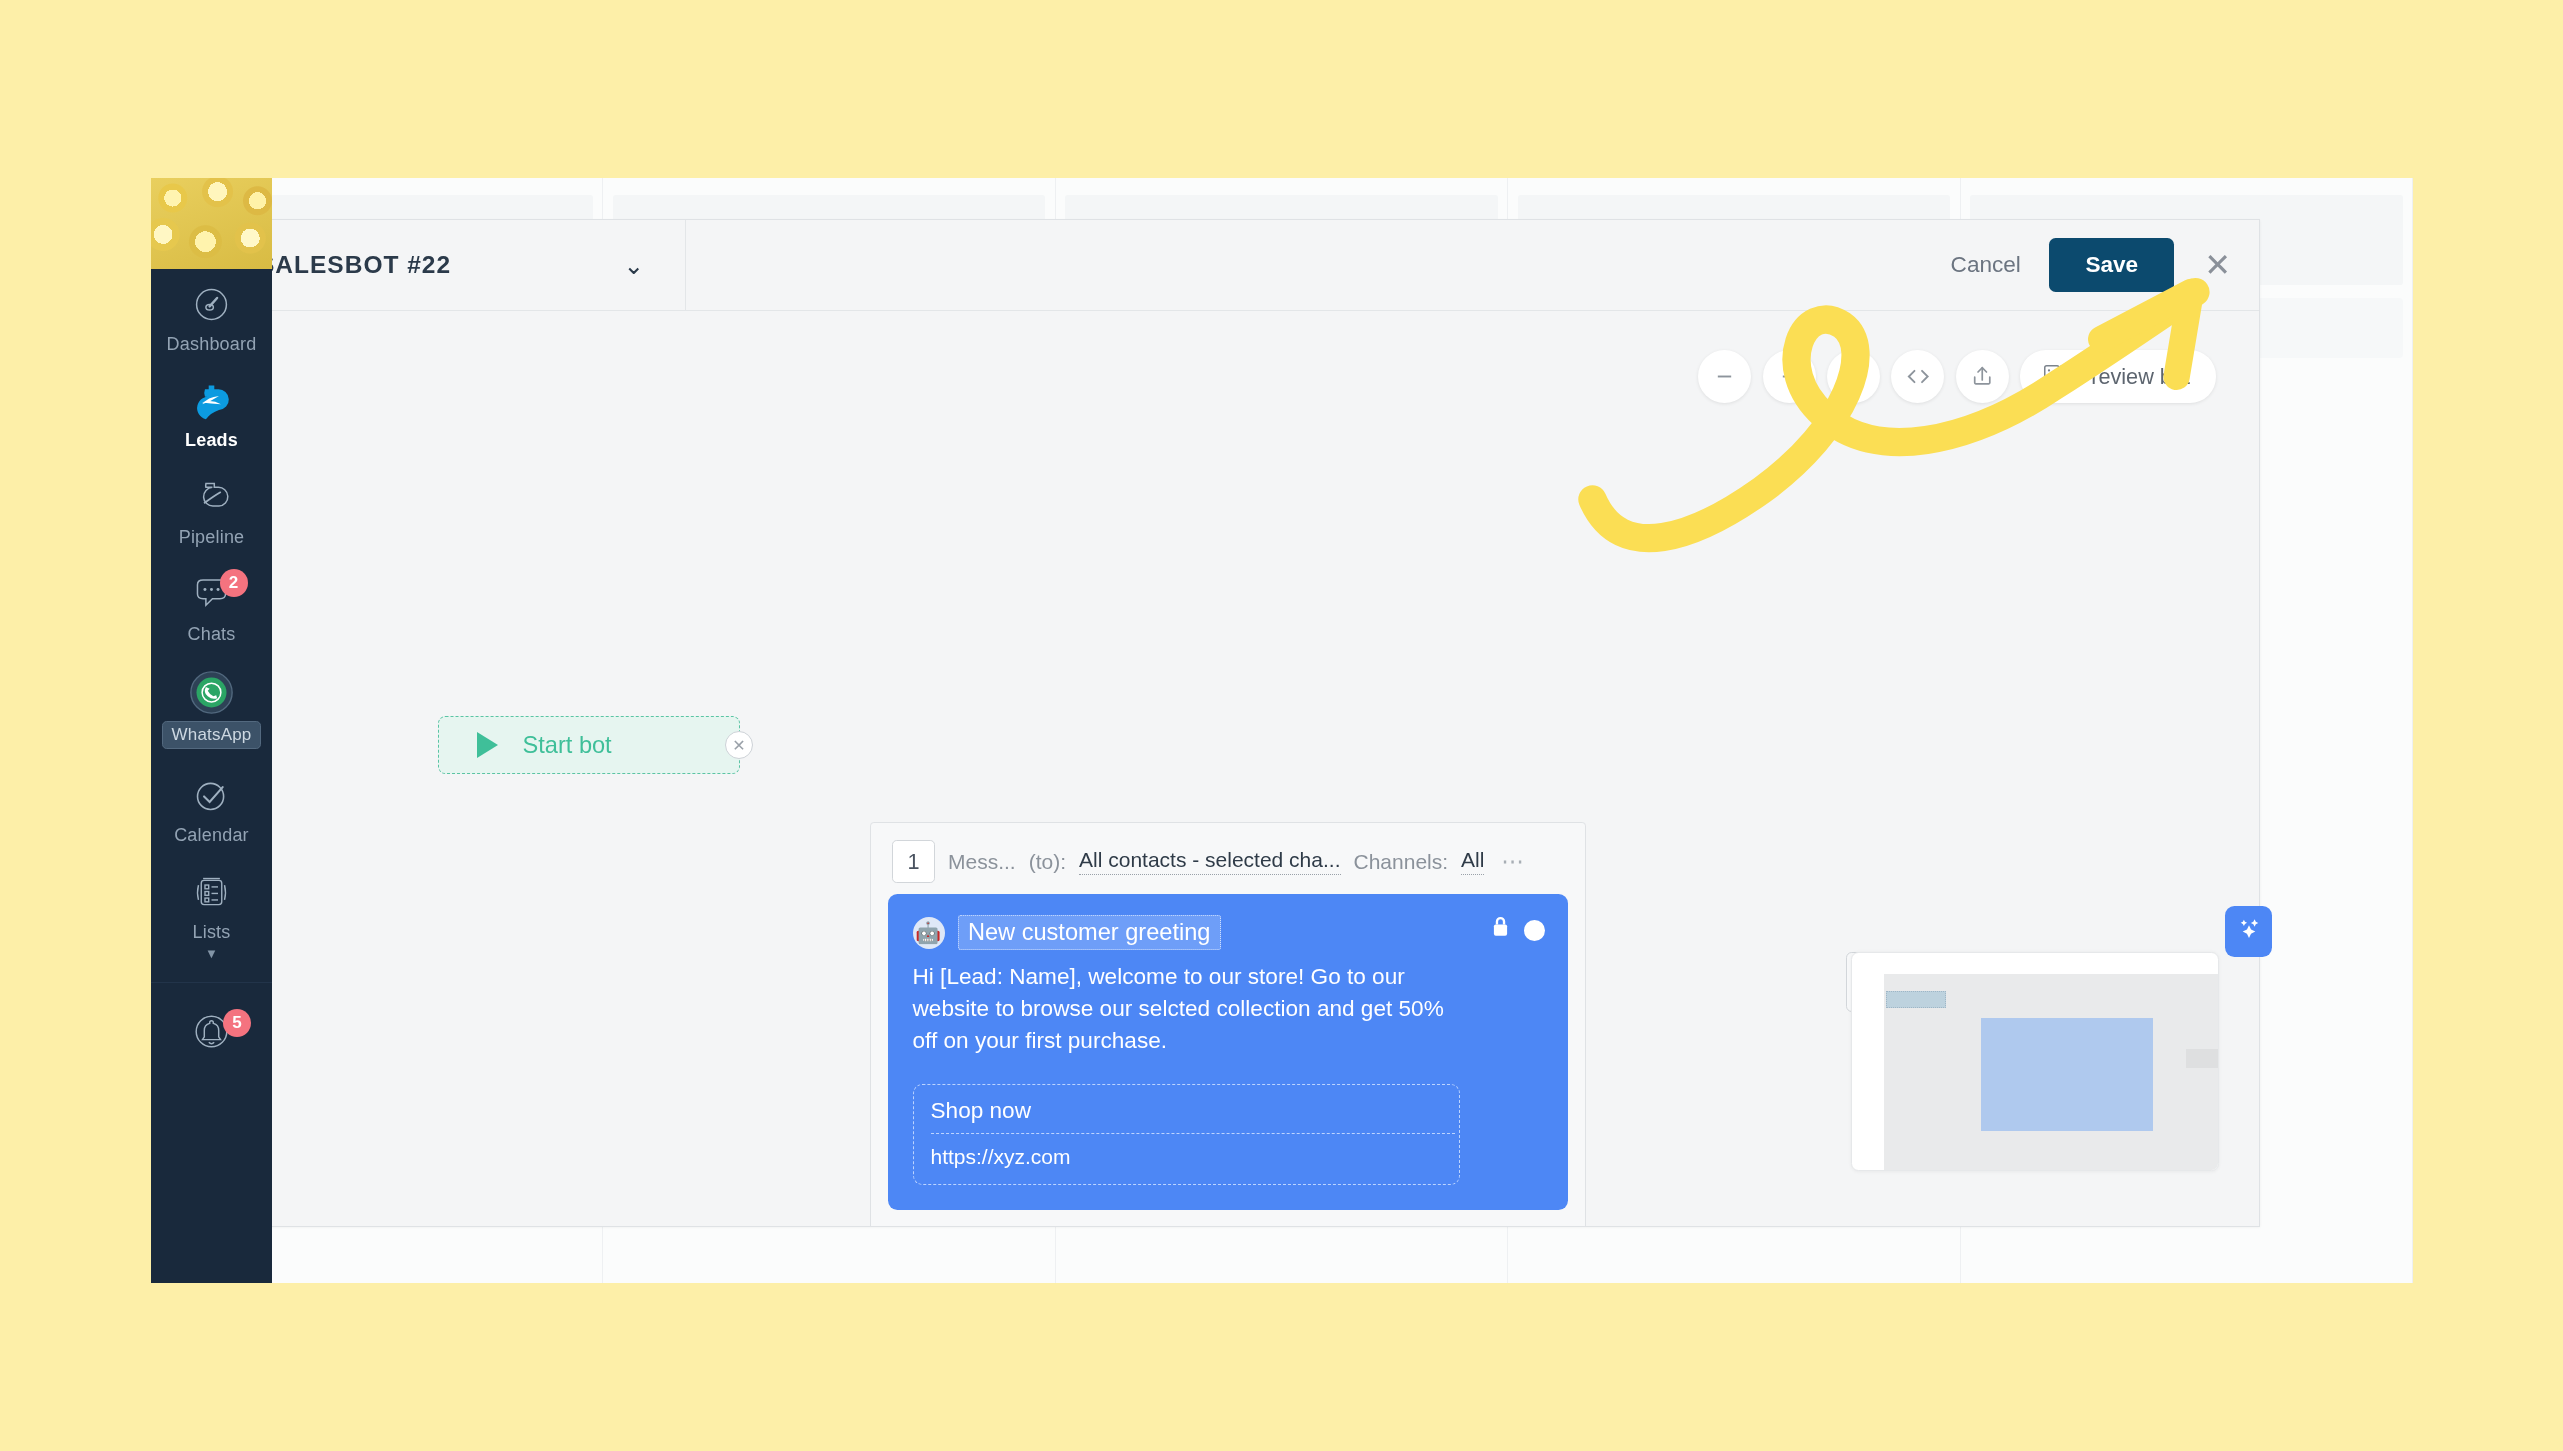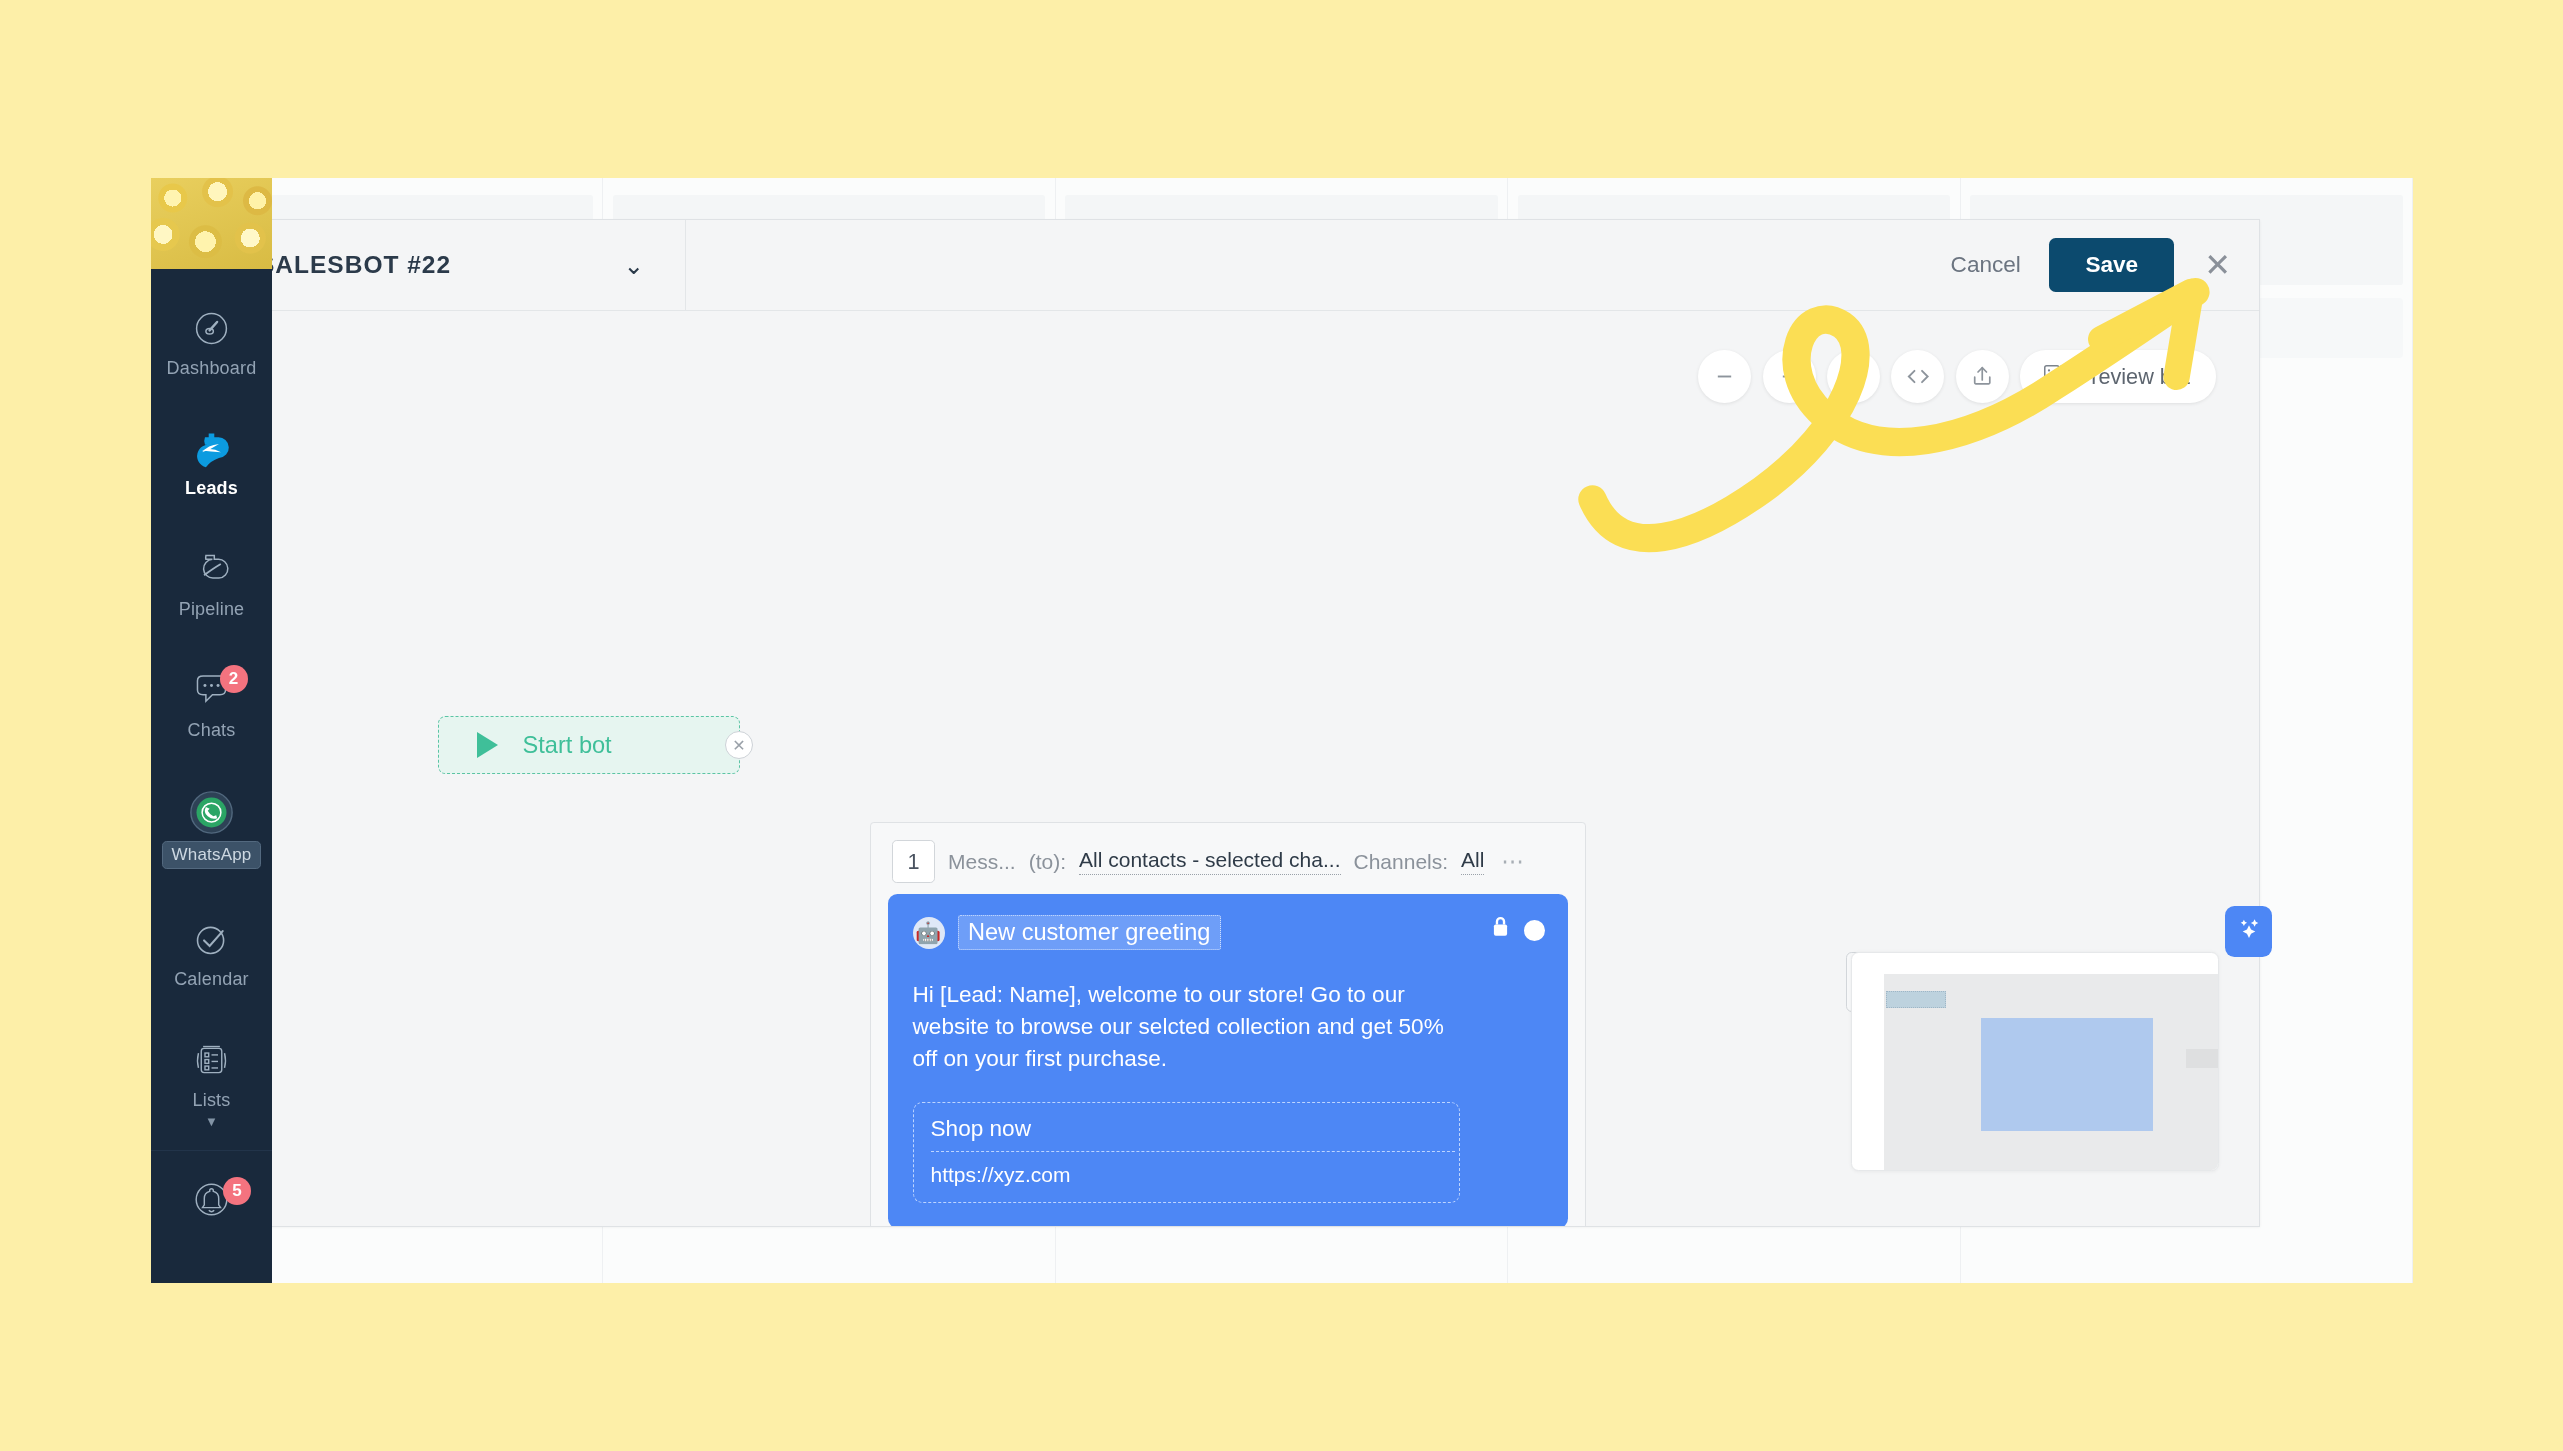--- a/index.html
+++ b/index.html
@@ -34,21 +34,21 @@
       radial-gradient(circle at 18% 22%, #fff4b0 0 8.5px, #e8c84a 8.5px 14px, transparent 15px),
       radial-gradient(circle at 55% 15%, #fff6bd 0 9.4px, #e3c24a 9.4px 15px, transparent 16px),
       radial-gradient(circle at 88% 25%, #fff2a8 0 8.5px, #ddb944 8.5px 14px, transparent 15px),
       radial-gradient(circle at 10% 62%, #fff7c4 0 9.4px, #e6c84e 9.4px 16px, transparent 17px),
       radial-gradient(circle at 45% 70%, #fff3ad 0 10.4px, #dcbd45 10.4px 16px, transparent 17px),
       radial-gradient(circle at 82% 66%, #fff8c8 0 9.4px, #e2c24b 9.4px 15px, transparent 16px),
       linear-gradient(160deg,#e9cf5e,#d8bb43);
   }
   .nav-item{
     position:relative; display:flex; flex-direction:column; align-items:center;
-    justify-content:center; padding:13px 0 11.3px 0; cursor:pointer;margin-top:24px;
+    justify-content:center; padding:13px 0 11.3px 0; cursor:pointer;
   }
   .nav-item .ico{ width:45px; height:45px; display:flex; align-items:center; justify-content:center; }
   .nav-item .lbl{ margin-top:6.6px; font-size:18px; color:#93a3b4; letter-spacing:0.2px; }
   .nav-item.active .lbl{ color:#ffffff; font-weight:bold; }
   .nav-item.whatsapp .lbl{
     background:#3c5268; color:#cdd8e2; padding:2.8px 8.5px; border-radius:4.7px; font-size:17px;
     border:0.9px solid #53697f;
   }
   .badge{
     position:absolute; background:#F4737F; color:#fff; border-radius:50%;
@@ -156,21 +156,21 @@
     display:flex;align-items:center;justify-content:center;font-size:21px;
   }
   #bubble-title{
     background:#6E9EF8; border:0.9px dotted #cfe0ff; border-radius:2.8px;
     padding:2.8px 9.4px; font-size:23.6px; color:#fff; cursor:text;
   }
   #bubble-icons{ position:absolute; right:22.6px; top:21px; display:flex; align-items:center; gap:13px; }
   .lock-ico{ font-size:22.6px; color:#fff; }
   .out-dot{ width:21px;height:21px;border-radius:50%;background:#fff; cursor:pointer; }
   #bubble-body{
-    margin-top:29px; font-size:22.6px; line-height:1.43; color:#fff; max-width:547px; cursor:text;
+    margin-top:11px; font-size:22.6px; line-height:1.43; color:#fff; max-width:547px; cursor:text;
   }
   #bubble-btn{
     margin-top:26px; border:0.9px dashed #bcd4ff; border-radius:9.4px; padding:13px 4px 15px 17px;
     max-width:547px; cursor:pointer;
   }
   #bubble-btn .bl{ font-size:22.6px; color:#fff; padding-bottom:9.4px; border-bottom:0.9px dashed #bcd4ff; }
   #bubble-btn .bu{ font-size:21px; color:#fff; padding-top:11.3px; }
 
   #card-foot{
     display:flex; align-items:center; justify-content:flex-end; gap:13px;

